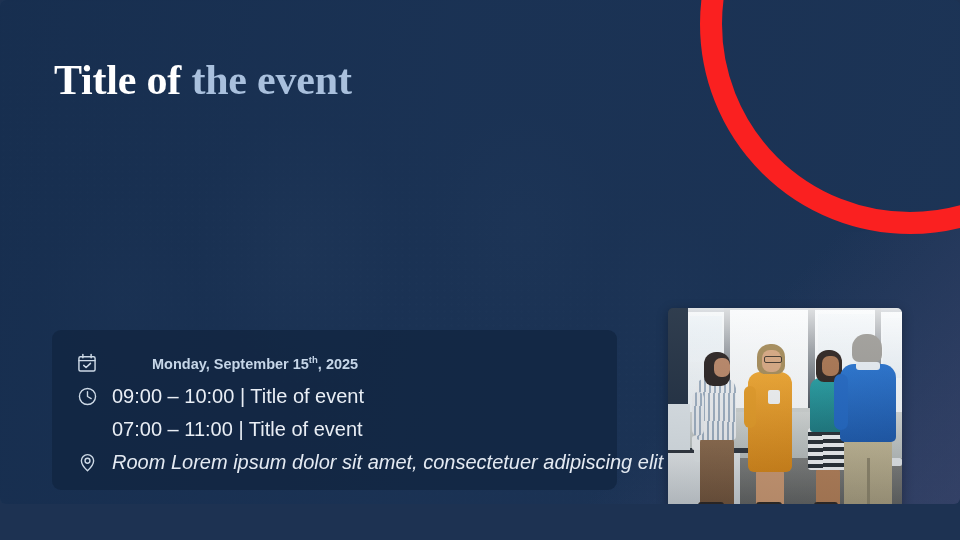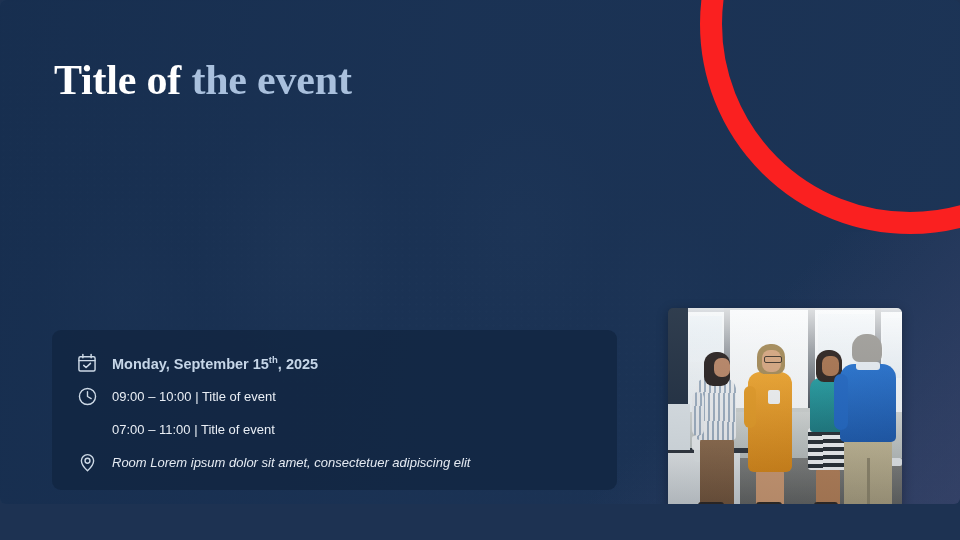--- a/index.html
+++ b/index.html
@@ -80,33 +80,33 @@
 
   
   .info-card{
     position:absolute;left:52px;top:330px;width:565px;height:160px;
     background:rgba(17,37,65,.80);
     border-radius:9px;
   }
   .info-row{
     position:absolute;left:22px;display:flex;align-items:center;
   }
-  .row-date{top:20px;}
+  .row-date{top:20px;gap:40px;}
   .row-time1{top:53px;}
   .row-time2{top:86px;}
   .row-place{top:119px;}
 
   .icon-slot{
     width:26px;height:26px;margin-right:12px;flex:0 0 26px;
     display:flex;align-items:center;justify-content:center;
   }
   .icon-slot.empty{visibility:hidden;}
   .icon-slot svg{display:block;}
 
-  .row-text{font-size:13px;color:#e9eef5;white-space:nowrap;}
+  .row-text{font-size:20px;color:#e9eef5;white-space:nowrap;}
   .row-date .row-text{
     font-weight:700;color:#c6d6e8;font-size:14.5px;
   }
   .row-date .row-text sup{font-size:9.5px;vertical-align:super;}
   .row-place .row-text{font-style:italic;color:#e4eaf2;}
 
   
   .photo{
     position:absolute;left:668px;top:308px;width:234px;height:204px;
     border-radius:5px;overflow:hidden;

